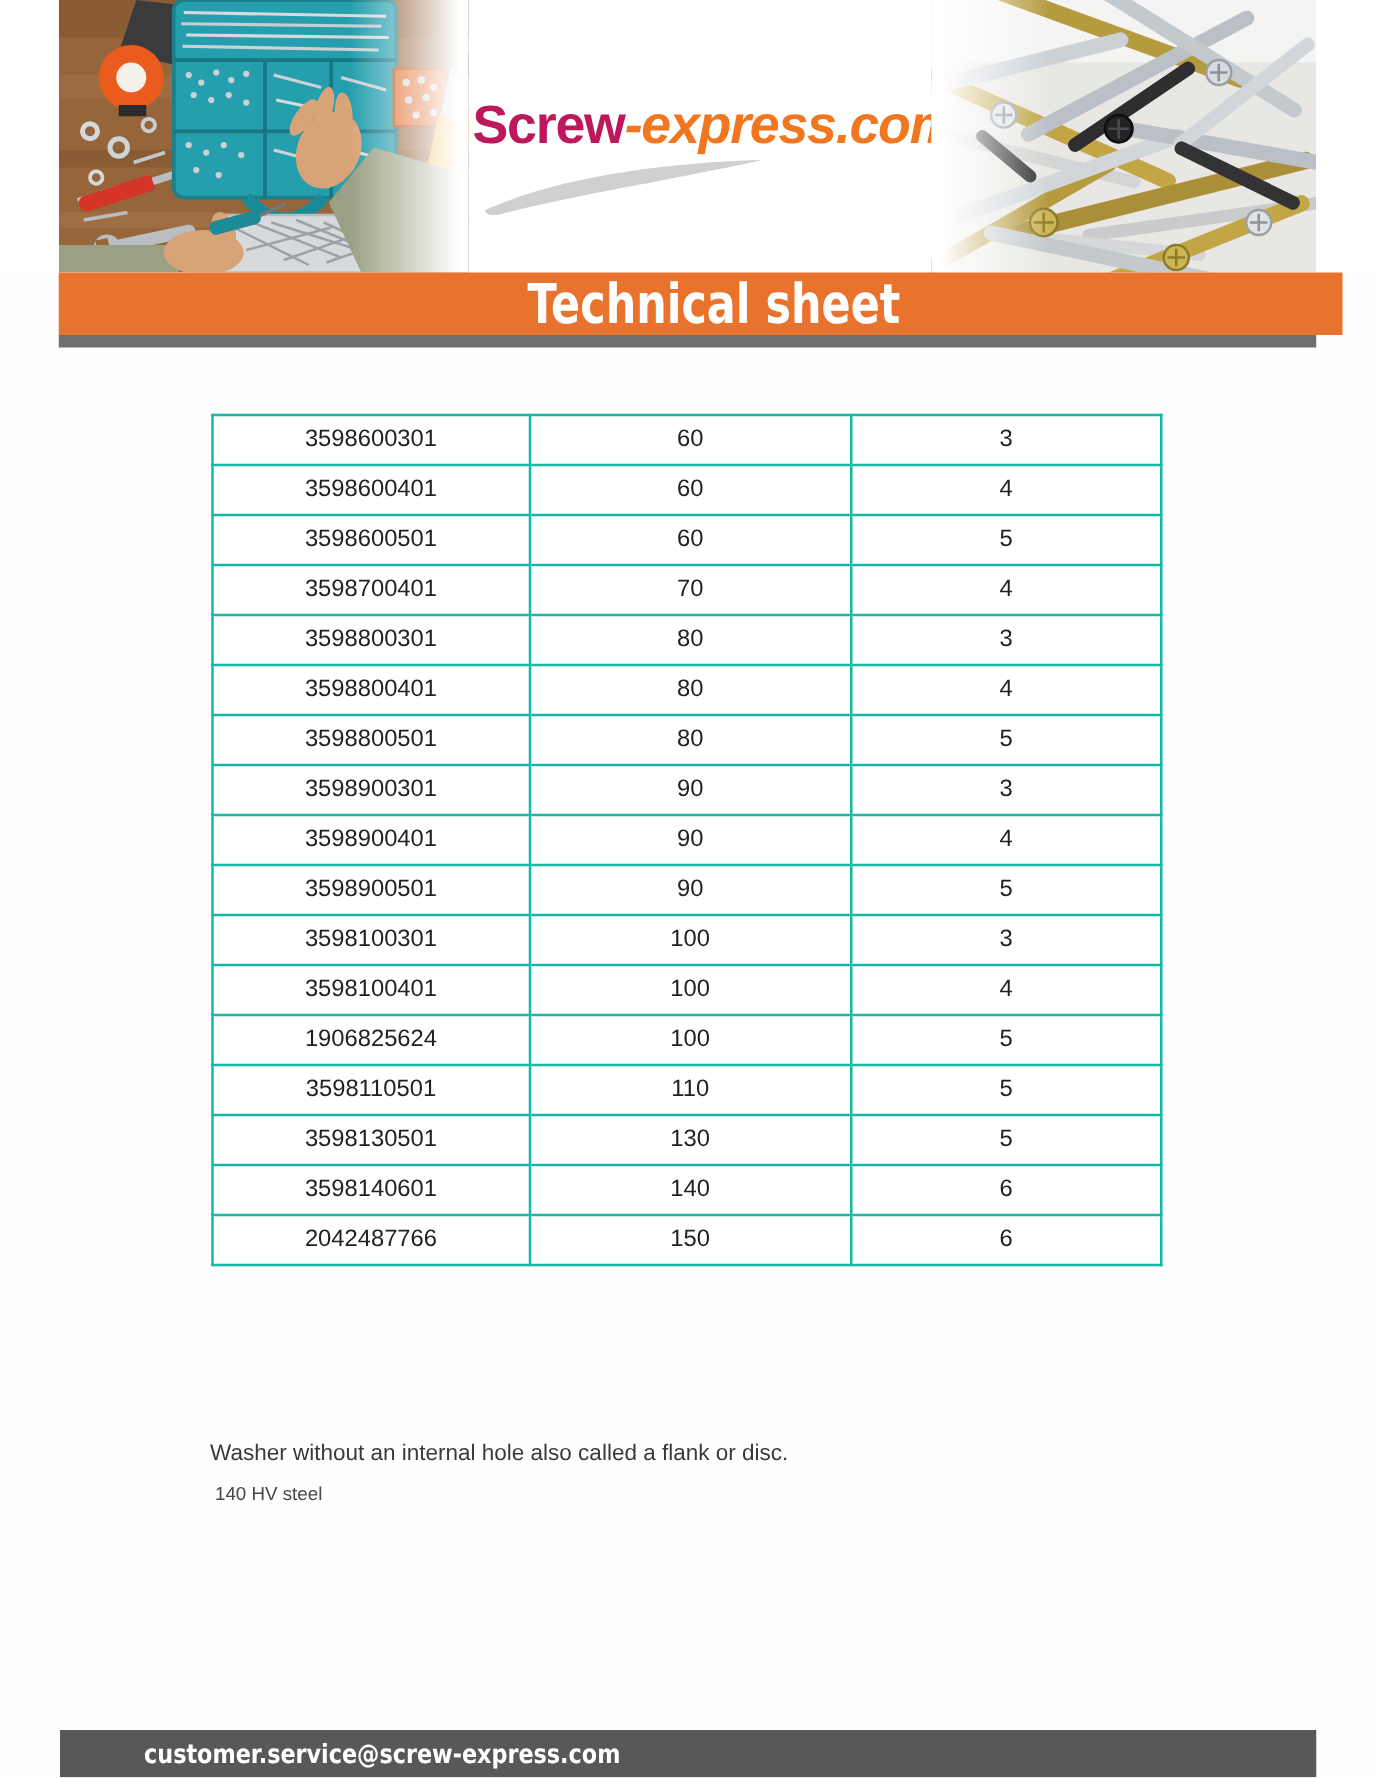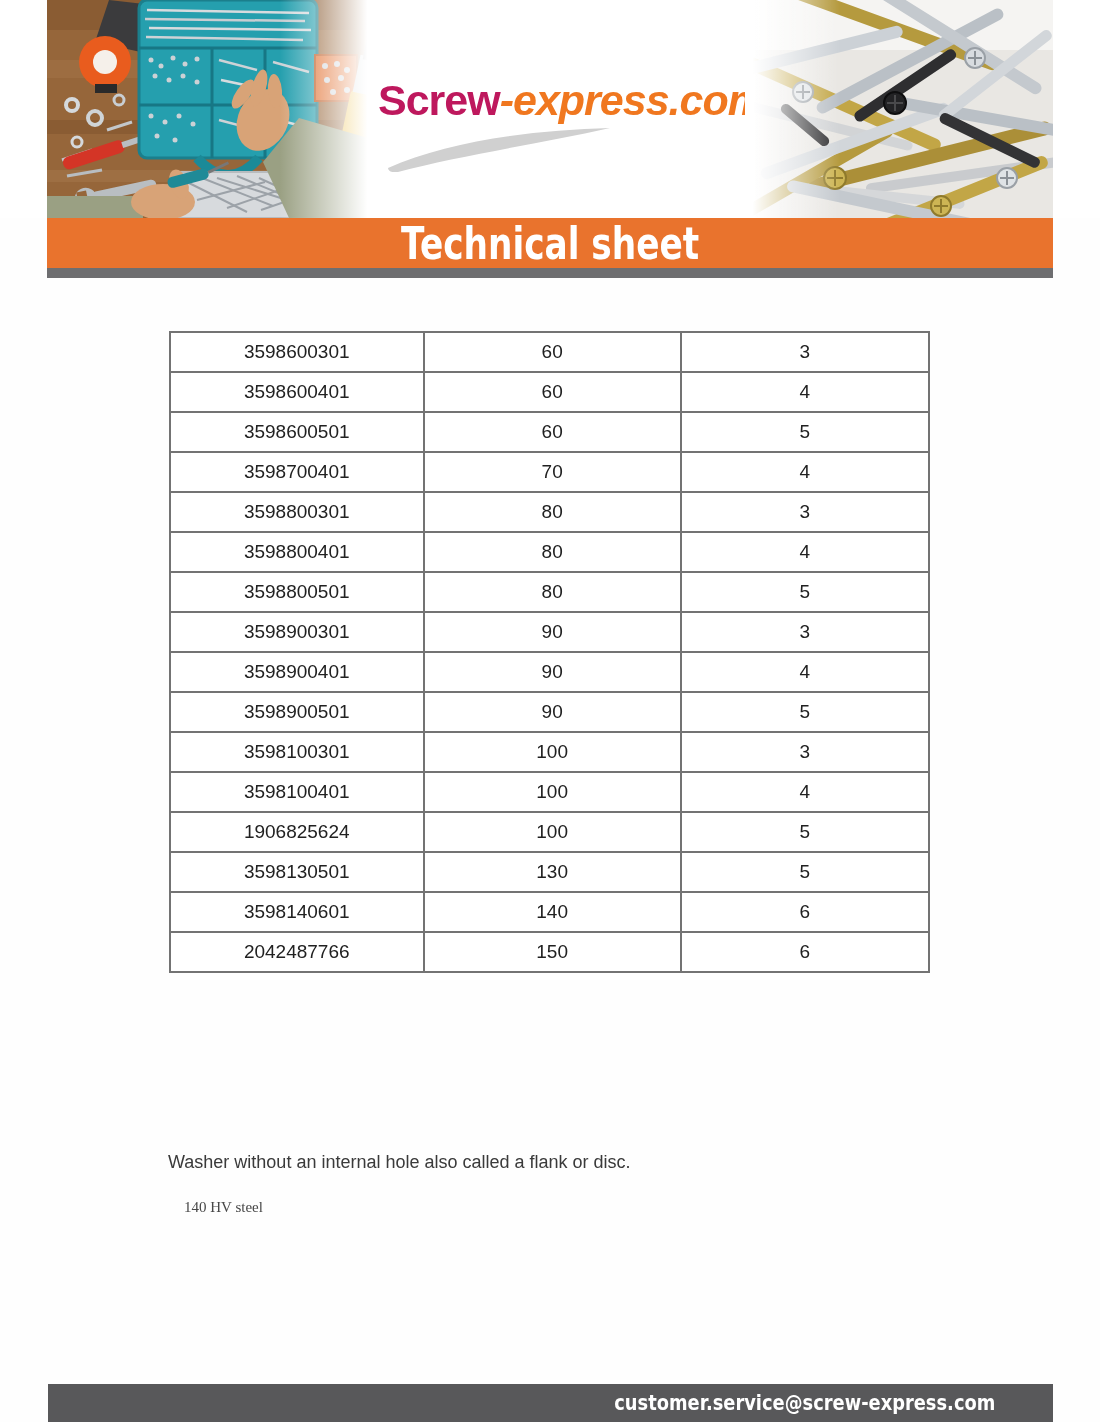--- a/index.html
+++ b/index.html
@@ -23,61 +23,61 @@
 
   .logo{position:absolute;left:378px;top:76px;width:352px;text-align:left;}
   .logo-line{font-size:43px;font-weight:bold;letter-spacing:-1px;white-space:nowrap;}
   .logo-screw{color:#be185d;}
   .logo-express{color:#f0771f;font-style:italic;}
   .swoosh{margin-top:1px;margin-left:4px;display:block;}
 
   
   .banner{
     position:absolute;left:47px;top:218px;width:1006px;height:50px;
-    background:#e9732d;display:flex;align-items:center;justify-content:center;
+    background:#e9732d;display:flex;align-items:center;justify-content:center;padding-left:21px;
   }
   .banner-title{
     color:#ffffff;font-size:44px;font-weight:bold;letter-spacing:0px;
     transform:scaleX(0.78);transform-origin:center;white-space:nowrap;
     font-family:"DejaVu Sans", sans-serif;
   }
   .banner-shadow{
     position:absolute;left:47px;top:268px;width:1006px;height:10px;background:#6e6e70;
   }
 
   
   .sheet-table{
     position:absolute;left:169px;top:331px;width:761px;
     border-collapse:collapse;table-layout:fixed;
     background:#ffffff;
   }
   .sheet-table td{
-    border:2px solid #737373;
+    border:2px solid #14b8a6;
     height:38px;
     text-align:center;vertical-align:middle;
     font-size:19px;color:#212121;
     font-family:"Liberation Sans", sans-serif;
     padding:0;
   }
 
   
   .note-1{
     position:absolute;left:168px;top:1152px;margin:0;
     font-size:18px;color:#3a3a3a;text-align:right;
   }
   .note-2{
-    position:absolute;left:168px;top:1183px;margin:16px;
-    font-size:15px;color:#474747;font-family:Liberation Serif, serif;
+    position:absolute;left:168px;top:1183px;margin:4px;
+    font-size:15px;color:#474747;
   }
 
   
   .footer-bar{
     position:absolute;left:48px;top:1384px;width:1005px;height:38px;
     background:#58585a;
-    display:flex;align-items:center;justify-content:flex-end;
+    display:flex;align-items:center;justify-content:flex-start;
   }
   .footer-email{
     color:#ffffff;font-size:21px;font-weight:bold;white-space:nowrap;
     margin-right:58px;
     transform:scaleX(0.85);transform-origin:right center;
     font-family:"DejaVu Sans", sans-serif;
   }
 </style>
 </head>
 <body>
@@ -341,20 +341,25 @@
           <td>3598100401</td>
           <td>100</td>
           <td>4</td>
         </tr>
         <tr>
           <td>1906825624</td>
           <td>100</td>
           <td>5</td>
         </tr>
         <tr>
+          <td>3598110501</td>
+          <td>110</td>
+          <td>5</td>
+        </tr>
+        <tr>
           <td>3598130501</td>
           <td>130</td>
           <td>5</td>
         </tr>
         <tr>
           <td>3598140601</td>
           <td>140</td>
           <td>6</td>
         </tr>
         <tr>

